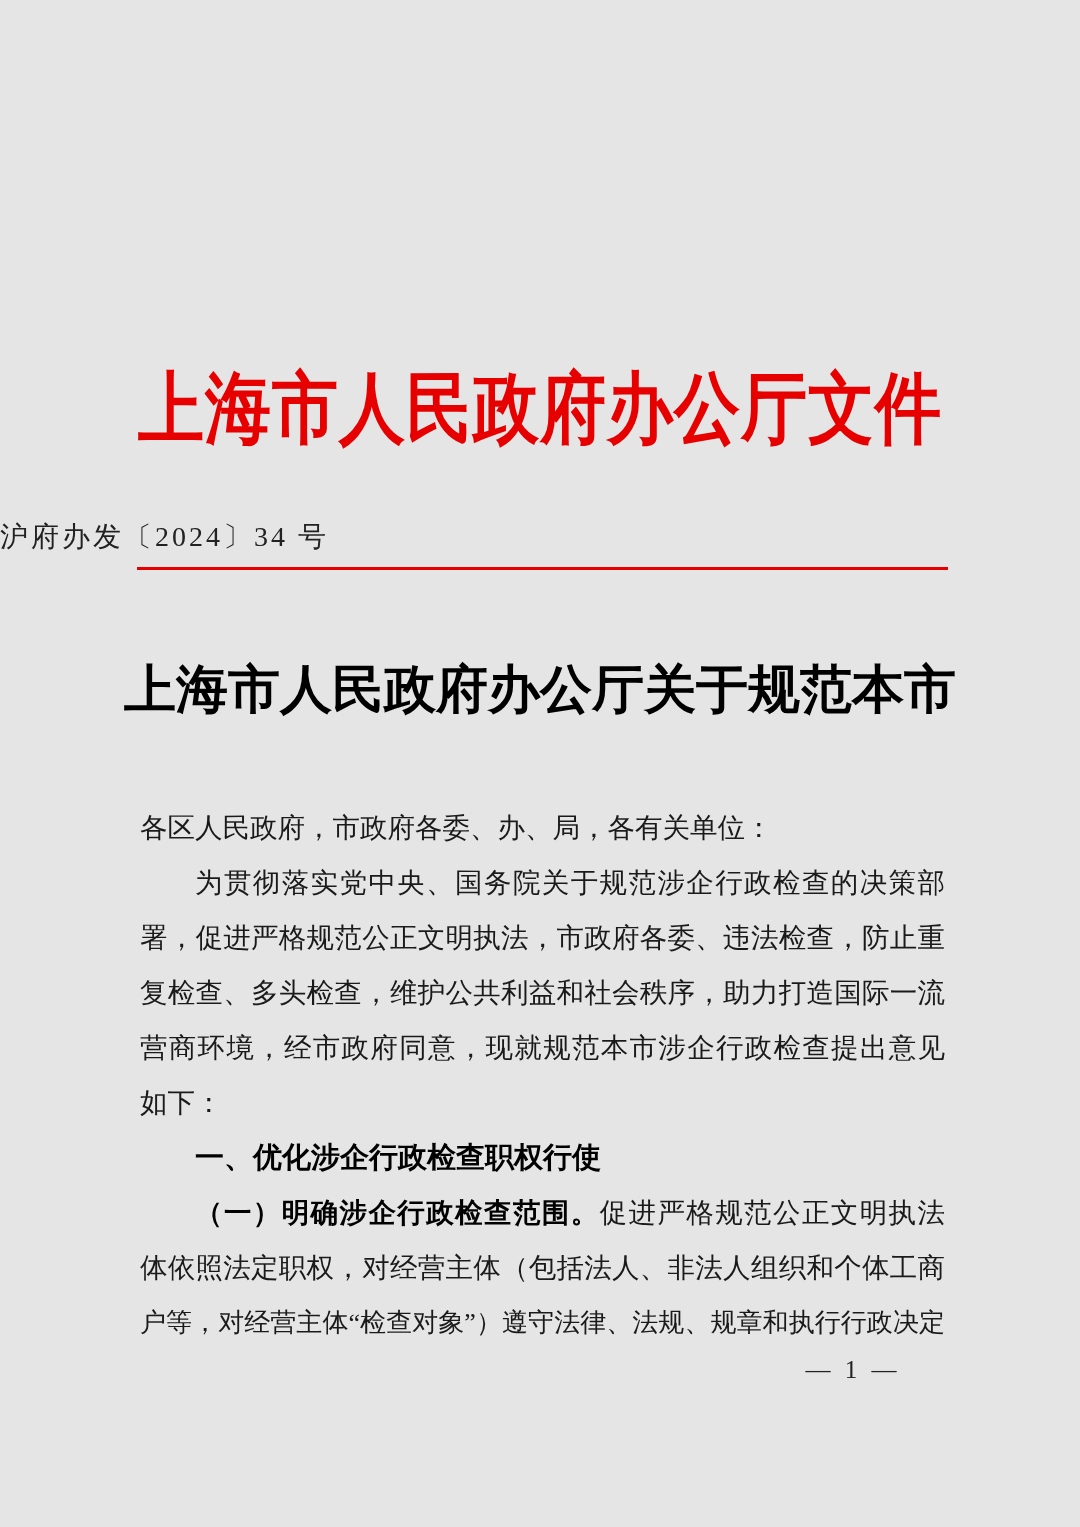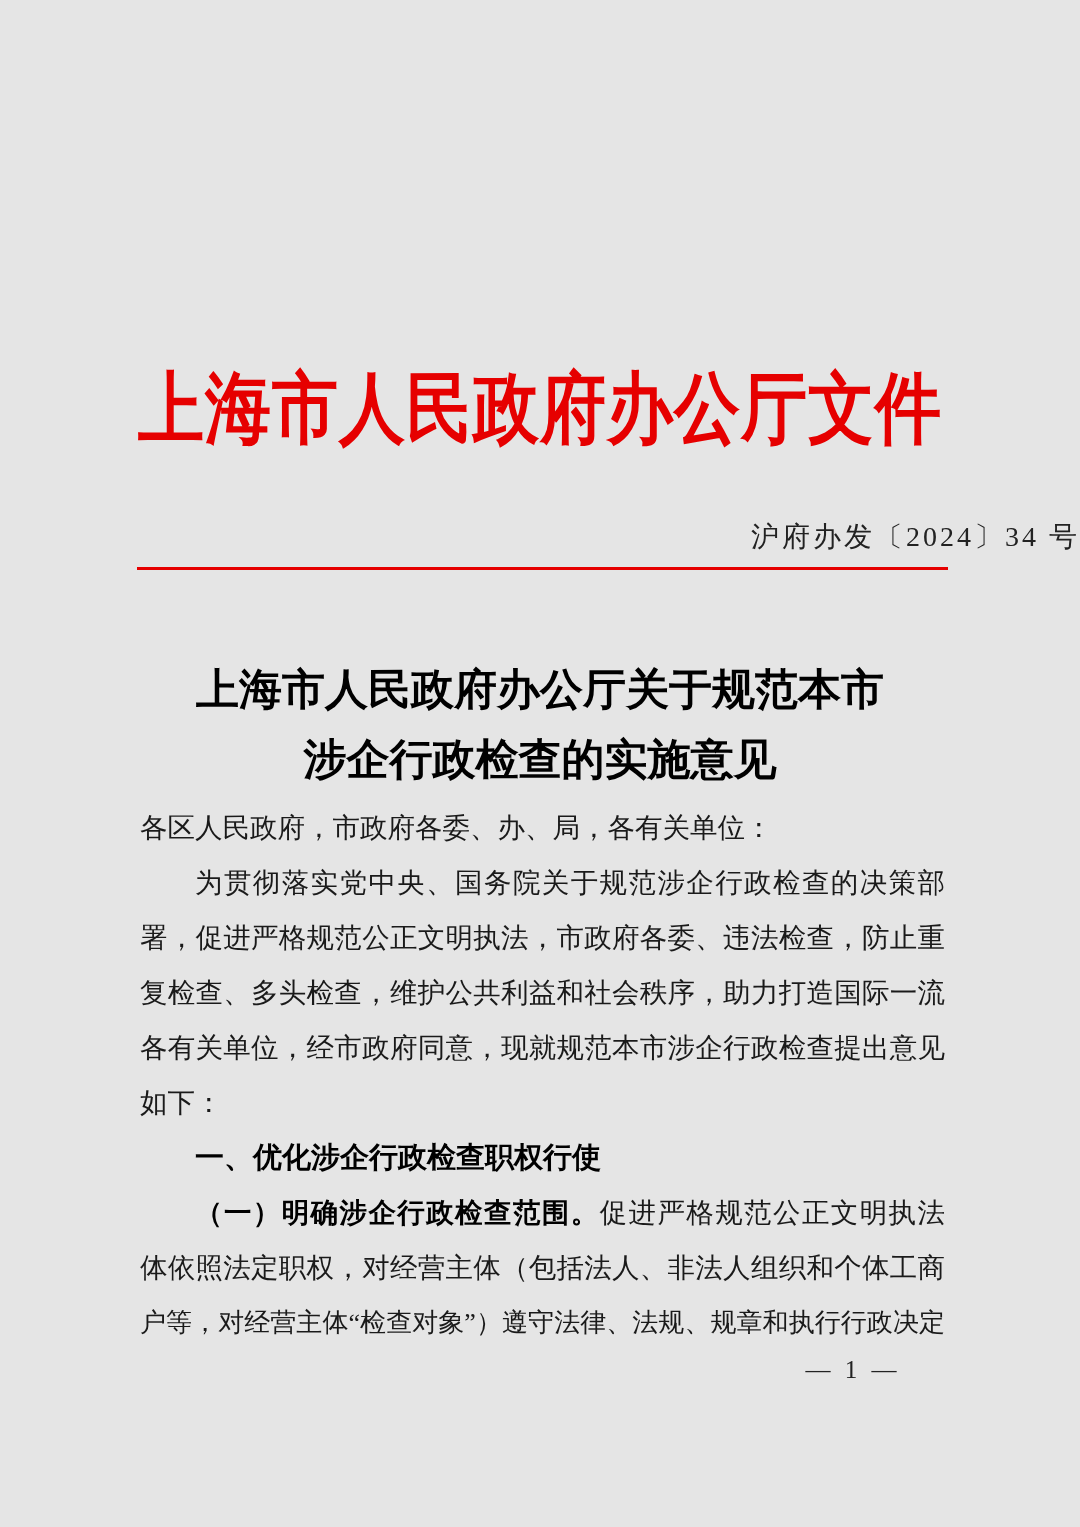--- a/index.html
+++ b/index.html
@@ -30,21 +30,21 @@
     transform:scaleY(1.18);
     transform-origin:50% 0;
     white-space:nowrap;
   }
   
   .doc-number{
     position:absolute;
     top:518px;
     left:0;
     width:100%;
-    text-align:right;
+    text-align:left;
     font-size:28px;
     letter-spacing:3px;
     color:#222222;
     white-space:nowrap;
   }
   
   .red-rule{
     position:absolute;
     top:567px;
     left:137px;
@@ -53,21 +53,21 @@
     background:var(--red);
   }
   
   .doc-title{
     position:absolute;
     top:655px;
     left:0;
     width:100%;
     text-align:center;
     font-weight:700;
-    font-size:43px;
+    font-size:52px;
     line-height:70px;
     color:#000000;
   }
   
   .body-text{
     position:absolute;
     top:800px;
     left:140px;
     width:805px;
     font-size:27.5px;
@@ -113,31 +113,30 @@
 <div class="page">
 
   <div class="agency-header">上海市人民政府办公厅文件</div>
 
   <div class="doc-number">沪府办发〔2024〕34 号</div>
 
   <div class="red-rule"></div>
 
   <div class="doc-title">
     <div>上海市人民政府办公厅关于规范本市</div>
-    <div>涉企行政检查的实施意见</div>
   </div>
 
   <div class="body-text">
 
     <div class="line no-just">各区人民政府，市政府各委、办、局，各有关单位：</div>
 
     <div class="line indent">为贯彻落实党中央、国务院关于规范涉企行政检查的决策部</div>
     <div class="line">署，促进严格规范公正文明执法，市政府各委、违法检查，防止重</div>
     <div class="line">复检查、多头检查，维护公共利益和社会秩序，助力打造国际一流</div>
-    <div class="line">各有关单位，经市政府同意，现就规范本市涉企行政检查提出意见</div>
+    <div class="line">营商环境，经市政府同意，现就规范本市涉企行政检查提出意见</div>
     <div class="line no-just">如下：</div>
 
     <div class="line no-just indent section-heading">一、优化涉企行政检查职权行使</div>
 
     <div class="line indent">
       <span class="lead-bold">（一）明确涉企行政检查范围。</span><span>促进严格规范公正文明执法</span>
     </div>
     <div class="line">体依照法定职权，对经营主体（包括法人、非法人组织和个体工商</div>
     <div class="line tight">户等，对经营主体“检查对象”）遵守法律、法规、规章和执行行政决定</div>
 

